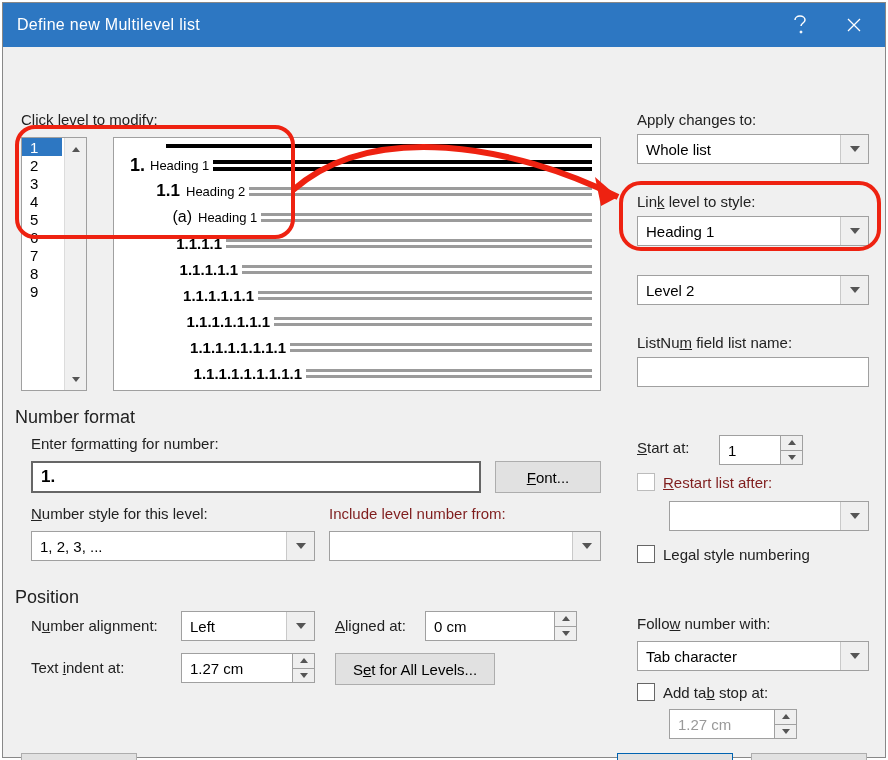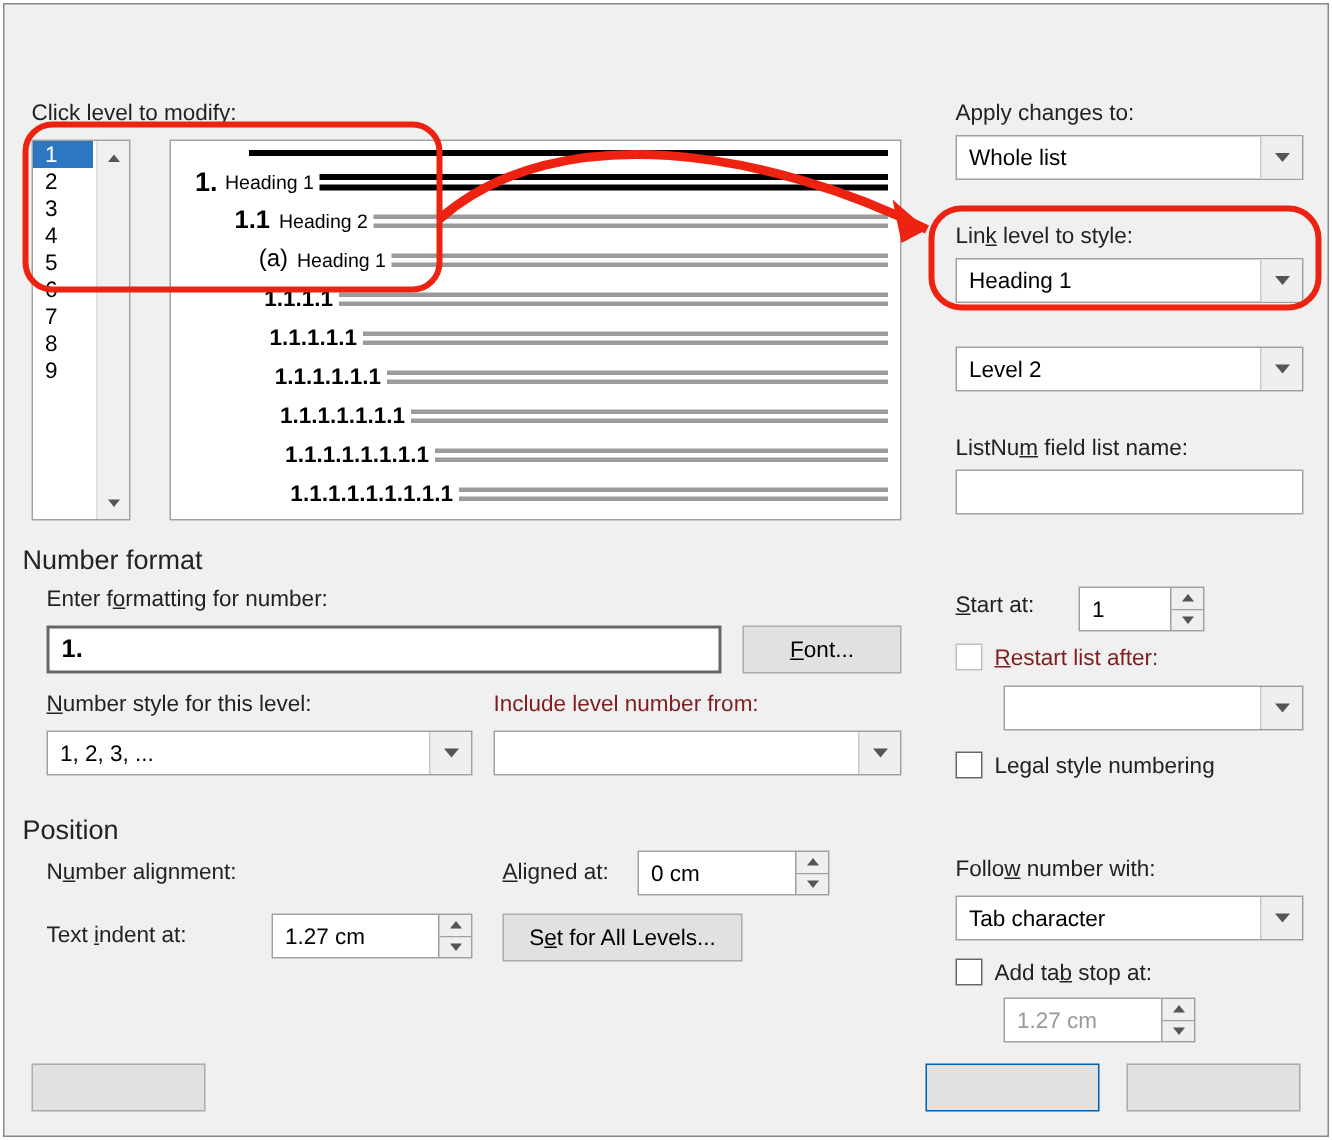--- a/index.html
+++ b/index.html
@@ -68,20 +68,34 @@
   .position { top:540px;}
   .caret-down{ width:0;height:0;border-left:5px solid transparent;border-right:5px solid transparent;border-top:6px solid #555;display:inline-block;}
   .caret-up{ width:0;height:0;border-left:4px solid transparent;border-right:4px solid transparent;border-bottom:5px solid #555;display:inline-block;}
   .caret-dn{ width:0;height:0;border-left:4px solid transparent;border-right:4px solid transparent;border-top:5px solid #555;display:inline-block;}
 </style>
 </head>
 <body>
 
 <div class="dialog">
 
+  <div class="titlebar">
+    <div class="title">Define new Multilevel list</div>
+    <div class="title-btn">
+      <svg width="14" height="20" viewBox="0 0 14 20">
+          <path d="M2 5c0-2 2-4 5-4s5 2 5 4c0 3-4 3-4 6" stroke="#fff" stroke-width="1.5" fill="none"></path>
+          <circle cx="8" cy="17" r="1" fill="#fff"></circle>
+        </svg>
+    </div>
+    <div class="title-btn">
+      <svg width="16" height="16" viewBox="0 0 16 16">
+          <path d="M2 2 L14 14 M14 2 L2 14" stroke="#fff" stroke-width="1.3"></path>
+        </svg>
+    </div>
+  </div>
 
   <div class="body">
 
     <div class="label" style="position:absolute;left:18px;top:64px"><span>Click level to modify:</span></div>
 
     <div class="level-box">
       <div class="level-list" id="level-list">
           <div class="item sel">1</div>
           <div class="item">2</div>
           <div class="item">3</div>
@@ -267,23 +281,29 @@
     </div>
 
     <div style="position:absolute;left:634px;top:498px;display:flex;align-items:center">
       <span class="chk"></span>
       <span class="label">Le<span class="ul1">g</span>al style numbering</span>
     </div>
 
     <div class="section-hdr position">Position</div>
 
     <div style="position:absolute;left:28px;top:570px" class="label">N<span class="ul1">u</span>mber alignment:</div>
+    <div class="select" style="position:absolute;left:178px;top:564px;width:134px">
+      <span>Left</span>
+      <div class="caret">
+          <span class="caret-down"></span>
+        </div>
+    </div>
 
     <div style="position:absolute;left:332px;top:570px" class="label"><span class="ul1">A</span>ligned at:</div>
-    <div class="spinner" style="position:absolute;left:422px;top:564px;width:128px">
+    <div class="spinner" style="position:absolute;left:422px;top:564px;width:152px">
       <span>0 cm</span>
       <div class="spin-btns">
           <div>
             <span class="caret-up"></span>
           </div>
           <div>
             <span class="caret-dn"></span>
           </div>
         </div>
     </div>

